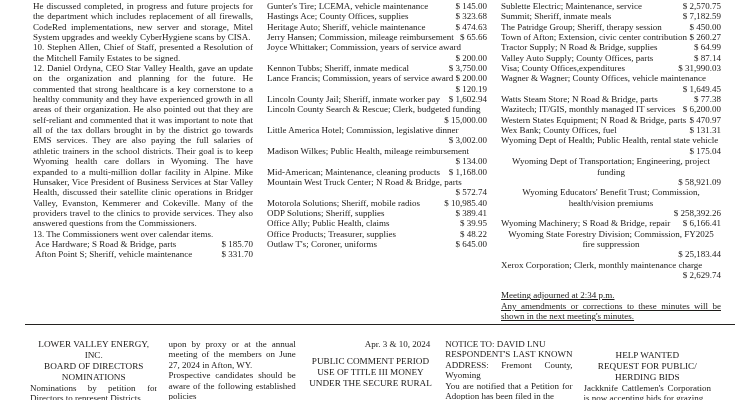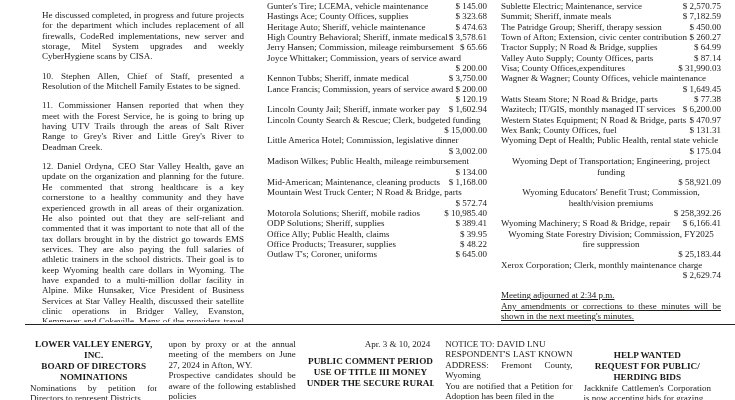--- a/index.html
+++ b/index.html
@@ -7,21 +7,21 @@
     position:relative; width:735px; height:400px; margin:0 auto;
     background:#ffffff; overflow:hidden; color:#1c1a18;
     font-family:"Liberation Serif","DejaVu Serif",serif;
   }
   
   .top {
     position:absolute; top:1px; left:33px; right:14px; height:321px;
     display:flex; gap:14px; overflow:hidden;
   }
   .mcol { flex:1 1 0; font-size:9px; line-height:10.35px; }
-  .mcol p { margin:9px; text-align:justify; }
+  .mcol p { margin:0; text-align:justify; }
   .ledger { width:100%; }
   .lrow {
     display:flex; flex-wrap:wrap; justify-content:space-between;
     line-height:10.35px;
   }
   .lrow .desc { flex:0 1 auto; text-align:center; }
   .lrow .amt { margin-left:auto; white-space:nowrap; text-align:right; }
   .indent-items .lrow { padding-left:2px; }
   .closing p { margin:0; text-align:justify; }
   .closing { margin-top:10px;text-decoration:underline; }
@@ -31,39 +31,38 @@
     position:absolute; top:324px; left:25px; right:0; height:0;
     border-top:1.6px solid #242220;
   }
   
   .bottom {
     position:absolute; top:339px; left:30px; right:24px; bottom:0;
     display:grid; grid-template-columns:repeat(5,1fr); column-gap:11px;
     overflow:hidden;
   }
   .ncol { font-size:9px; line-height:10.4px; overflow:hidden; }
-  .nhead { font-weight:bold; text-align:center; font-size:9.2px; line-height:10.9px; }
+  .nhead { font-weight:normal; text-align:center; font-size:9.2px; line-height:10.9px; }
   .nhead div { white-space:nowrap; }
   .ncol p { margin:0; text-align:justify; }
   .pubdate { font-weight:normal; text-align:right; padding-right:4px; }
   .gap7 { height:7px; }
   .gap11 { height:11px; }
   .caps-line { text-align:left; }
 </style>
 </head>
 <body>
 
 <div class="page">
 
   <div class="top">
 
     <div class="mcol">
       <p>He discussed completed, in progress and future projects for the department which includes replacement of all firewalls, CodeRed implementations, new server and storage, Mitel System upgrades and weekly CyberHygiene scans by CISA.</p>
       <p>10. Stephen Allen, Chief of Staff, presented a Resolution of the Mitchell Family Estates to be signed.</p>
-      <p>11. Commissioner Hansen reported that when they meet with the Forest Service, he is going to bring up having UTV Trails through the areas of Salt River Range to Grey's River and Little Grey's River to Deadman Creek.</p>
       <p>12. Daniel Ordyna, CEO Star Valley Health, gave an update on the organization and planning for the future. He commented that strong healthcare is a key cornerstone to a healthy community and they have experienced growth in all areas of their organization. He also pointed out that they are self-reliant and commented that it was important to note that all of the tax dollars brought in by the district go towards EMS services. They are also paying the full salaries of athletic trainers in the school districts. Their goal is to keep Wyoming health care dollars in Wyoming. The have expanded to a multi-million dollar facility in Alpine. Mike Hunsaker, Vice President of Business Services at Star Valley Health, discussed their satellite clinic operations in Bridger Valley, Evanston, Kemmerer and Cokeville. Many of the providers travel to the clinics to provide services. They also answered questions from the Commissioners.</p>
       <p>13. The Commissioners went over calendar items.</p>
       <div class="ledger indent-items">
 
           <div class="lrow">
             <span class="desc">Ace Hardware; S Road &amp; Bridge, parts</span>
             <span class="amt">$ 185.70</span>
           </div>
 
           <div class="lrow">
@@ -84,24 +83,20 @@
           <div class="lrow">
             <span class="desc">Hastings Ace; County Offices, supplies</span>
             <span class="amt">$ 323.68</span>
           </div>
 
           <div class="lrow">
             <span class="desc">Heritage Auto; Sheriff, vehicle maintenance</span>
             <span class="amt">$ 474.63</span>
           </div>
 
-          <div class="lrow">
-            <span class="desc">High Country Behavioral; Sheriff, inmate medical</span>
-            <span class="amt">$ 3,578.61</span>
-          </div>
 
           <div class="lrow">
             <span class="desc">Jerry Hansen; Commission, mileage reimbursement</span>
             <span class="amt">$ 65.66</span>
           </div>
 
           <div class="lrow">
             <span class="desc">Joyce Whittaker; Commission, years of service award</span>
             <span class="amt">$ 200.00</span>
           </div>

